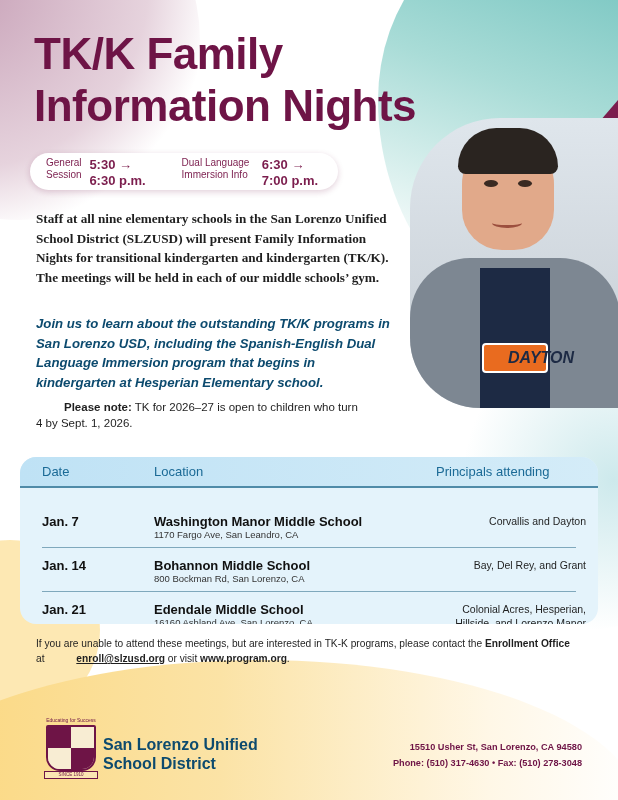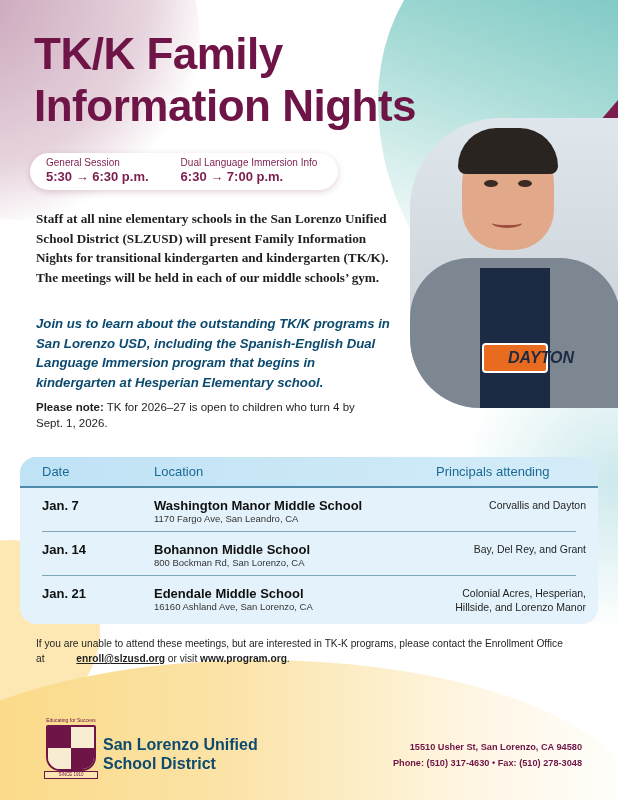--- a/index.html
+++ b/index.html
@@ -20,57 +20,57 @@
   .blob-bl2 { position: absolute; left: -80px; bottom: 80px; width: 180px; height: 180px; border-radius: 50%;
     background: #fde2a0; opacity: .8; }
 
   .content { position: relative; z-index: 1; }
 
   .title { position: absolute; left: 34px; top: 28px; width: 420px; font-weight: 700; font-size: 44px; line-height: 52px;
     color: #6e1446; letter-spacing: -0.5px; }
 
   .times { position: absolute; left: 30px; top: 153px; width: 308px; height: 37px; background: #fff;
     border-radius: 20px; box-shadow: 0 2px 6px rgba(110,20,70,.2); display: flex; padding: 4px 16px; gap: 32px; }
-  .time-block { display: flex; flex-direction: column; }
+  .time-block { display: flex; flex-direction: row; }
   .time-label { font-size: 10px; color: #7b1d4d; line-height: 12px; }
   .time-value { font-size: 13px; font-weight: 700; color: #7b1d4d; line-height: 16px; }
 
   .photo { position: absolute; left: 410px; top: 118px; width: 210px; height: 290px; border-radius: 90px 0 0 70px;
     overflow: hidden; background: linear-gradient(180deg, #dfe6ec 0%, #c5ccd3 100%); }
   .photo .head { position: absolute; left: 52px; top: 20px; width: 92px; height: 112px; border-radius: 46px 46px 40px 40px; background: #e1a98a; }
   .photo .hair { position: absolute; left: 48px; top: 10px; width: 100px; height: 46px; border-radius: 50px 50px 10px 10px; background: #2a2420; }
   .photo .eye { position: absolute; top: 62px; width: 14px; height: 7px; border-radius: 50%; background: #3a2a22; }
   .photo .smile { position: absolute; left: 82px; top: 100px; width: 30px; height: 10px; border-bottom: 3px solid #9c4f3e; border-radius: 0 0 50% 50%; }
   .photo .jacket { position: absolute; left: 0; top: 140px; width: 210px; height: 160px; border-radius: 60px 60px 0 0; background: #7d8792; }
   .photo .shirt { position: absolute; left: 70px; top: 150px; width: 70px; height: 150px; background: #1d2a44; }
   .photo .logo { position: absolute; left: 72px; top: 225px; width: 66px; height: 30px; background: #e96b1f; border: 2px solid #fff; border-radius: 4px; color: #1d2a44; font-weight: 700; font-size: 16px; text-align: center; line-height: 26px; font-style: italic; padding-left: 24px; }
 
   .intro { position: absolute; left: 36px; top: 209px; width: 360px; font-size: 13.2px; line-height: 19.5px; font-weight: 700; color: #1f1f1f; font-family: Liberation Serif, serif; }
   .join { position: absolute; left: 36px; top: 314px; width: 360px; font-size: 13.2px; line-height: 19.5px; font-weight: 700; color: #0c4a6e; font-style: italic; }
   .note { position: absolute; left: 36px; top: 399px; width: 330px; font-size: 11.5px; line-height: 16px; color: #1f1f1f; }
-  .note b { font-weight: 700; }
+  .note b { font-weight: 700; margin-left: 28px; }
 
   .table { position: absolute; left: 20px; top: 457px; width: 578px; height: 167px; border-radius: 16px;
     background: #e4f3fb; overflow: hidden; }
   .thead { height: 31px; background: linear-gradient(90deg, #bfe2f5, #d4ecf8); border-bottom: 2px solid #4f8ba8; display: flex; align-items: center; }
   .th { font-size: 13px; font-weight: 400; color: #1b6a96; }
   .c1 { position: absolute; left: 22px; }
   .c2 { position: absolute; left: 134px; }
   .c3 { position: absolute; left: 416px; }
   .row { position: relative; height: 44px; border-bottom: 1px solid #7fa8bc; margin: 0 22px 0 22px; }
   .row:last-child { border-bottom: none; }
   .row .date { position: absolute; left: 0; top: 10px; font-size: 13px; font-weight: 700; color: #111; }
   .row .loc { position: absolute; left: 112px; top: 10px; }
   .row .loc-name { font-size: 13px; font-weight: 700; color: #111; line-height: 15px; }
   .row .loc-addr { font-size: 9.5px; color: #333; line-height: 12px; }
   .row .principals { position: absolute; left: 394px; top: 10px; width: 150px; font-size: 10.5px; color: #1f1f1f; line-height: 14px; text-align: right; }
-  .rows { padding-top: 0; }
+  .rows { padding-top: 16px; }
 
   .footer-note { position: absolute; left: 36px; top: 636px; width: 560px; font-size: 10.2px; line-height: 15px; color: #1f1f1f; }
-  .footer-note b { font-weight: 400; }
+  .footer-note b { font-weight: 700; }
   .footer-note a { color: #1f1f1f; font-weight: 700; text-decoration: underline; margin-left: 29px; }
   .footer-note .site { font-weight: 700; }
 
   .crest { position: absolute; left: 42px; top: 717px; width: 58px; height: 62px; }
   .crest-motto { position: absolute; left: 0; top: 0; width: 58px; font-size: 5px; color: #6e1446; text-align: center; }
   .crest-shield { position: absolute; left: 4px; top: 8px; width: 50px; height: 46px; border: 2px solid #6e1446; border-radius: 2px 2px 14px 14px; overflow: hidden; background: #f8edd3; }
   .crest-q { position: absolute; width: 50%; height: 50%; }
   .q1 { left: 0; top: 0; background: #6e1446; }
   .q2 { right: 0; top: 0; background: #f8edd3; }
   .q3 { left: 0; bottom: 0; background: #f8edd3; }

